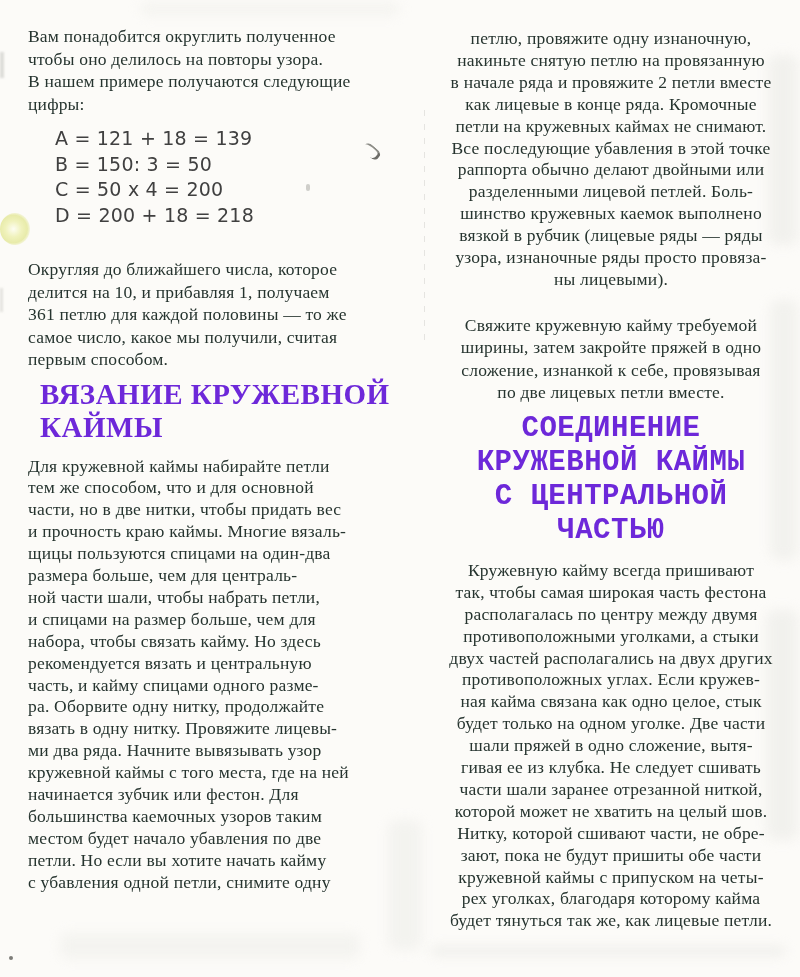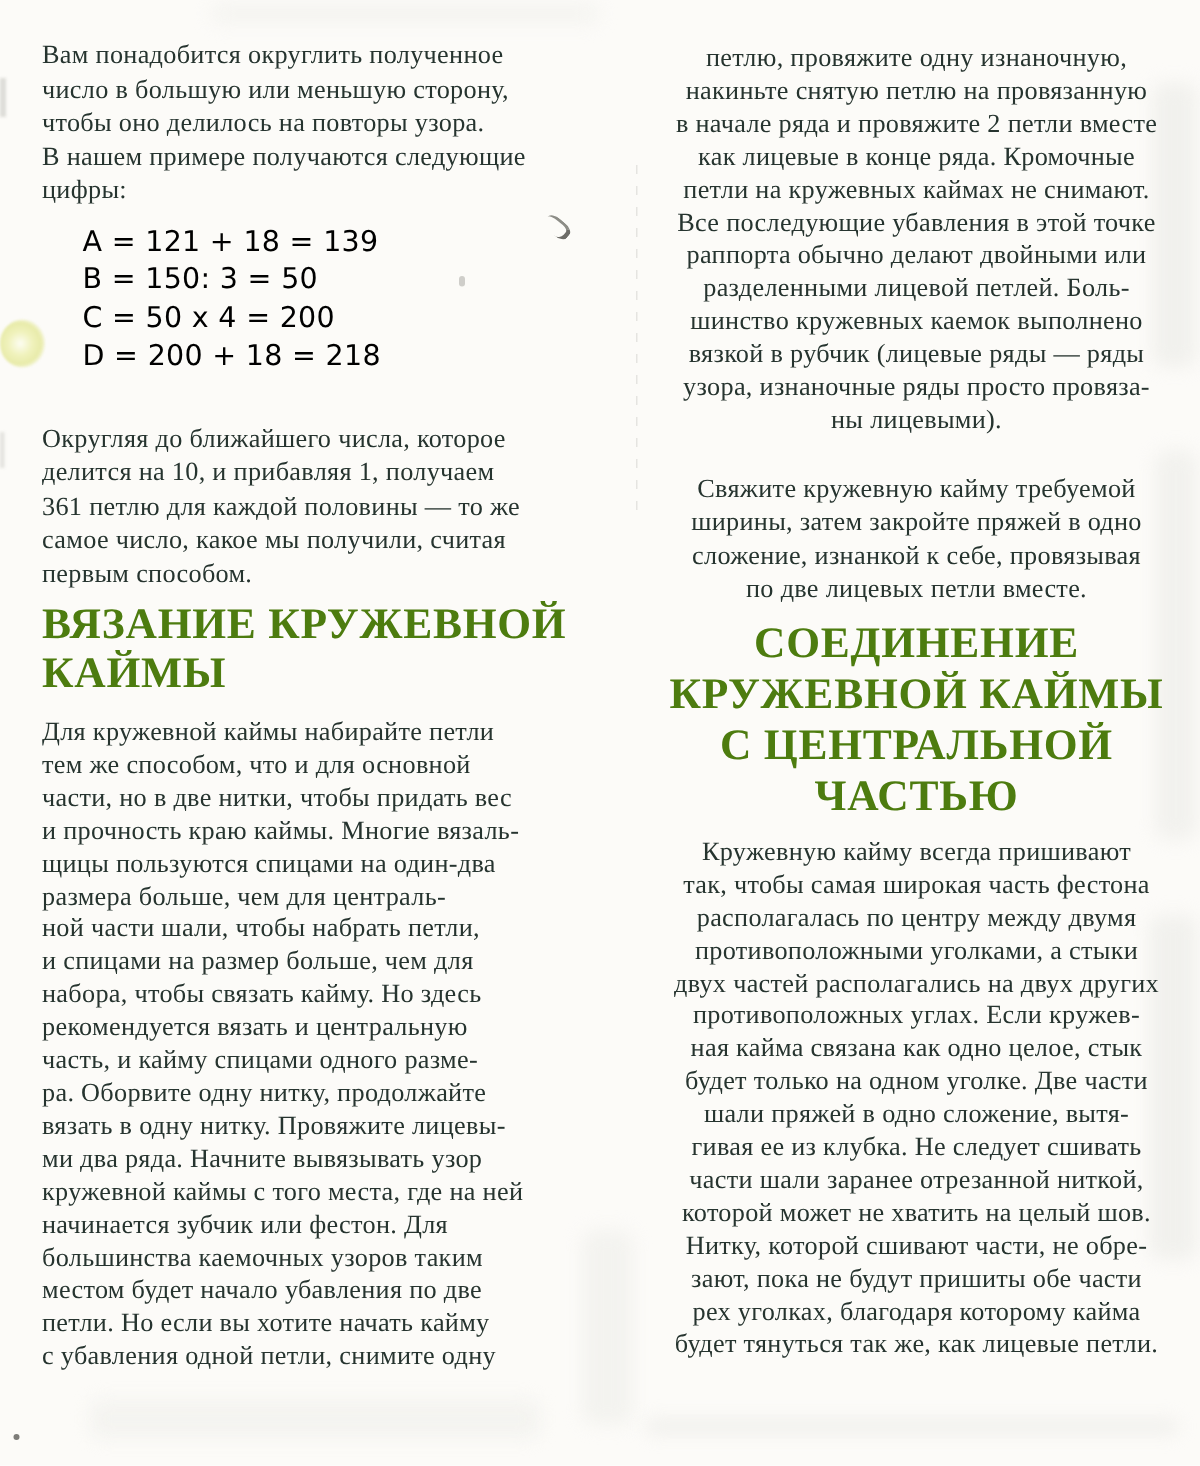--- a/index.html
+++ b/index.html
@@ -18,48 +18,48 @@
   .col { position: absolute; top: 0; }
   .col-left  { left: 28px;  width: 372px; }
   .col-right { left: 428px; width: 366px; text-align: center; }
 
   .para { color: #26342f; font-size: 17.5px; line-height: 22.5px; letter-spacing: 0.2px; }
   .para .ln { white-space: nowrap; }
   .para-long { line-height: 21.9px; }
 
   .formulas {
     font-family: "DejaVu Sans", sans-serif;
-    color: #000000;
+    color: #404040;
     font-size: 19px; line-height: 25.5px;
     padding-left: 27px; letter-spacing: 0.2px;
   }
   .formulas .ln { white-space: nowrap; }
 
   .heading {
     font-family: "Liberation Serif", serif;
     font-weight: bold;
-    color: #4d7c0f;
+    color: #6d28d9;
     font-size: 29px;
     letter-spacing: 0.5px;
-    margin: 0;
+    margin: 12px;
   }
   .heading .ln { white-space: nowrap; }
   .h-left  { line-height: 33px; }
   .h-right { line-height: 34px; }
 
   
   .lp1 { margin-top: 25px; }
   .lformulas { margin-top: 11px; }
   .lp2 { margin-top: 30px; }
   .lh1 { margin-top: 7px; }
   .lp3 { margin-top: 11px; }
 
   .rp1 { margin-top: 28px; }
   .rp2 { margin-top: 23px; }
-  .rh1 { margin-top: 8px; }
+  .rh1 { margin-top: 8px; font-family: Liberation Mono, monospace; }
   .rp3 { margin-top: 9px; }
 
   
   .artifact { position: absolute; pointer-events: none; }
   .smudge {
     left: 0px; top: 213px; width: 30px; height: 32px;
     border-radius: 50%;
     background: radial-gradient(circle at 45% 50%, #fdfdf2 0%, #f0f2bc 35%, #e8ebaa 60%, rgba(240,242,200,0) 78%);
     filter: blur(0.6px);
   }
@@ -105,21 +105,20 @@
   <div class="artifact blotch b2"></div>
   <div class="artifact blotch b3"></div>
   <div class="artifact blotch b4"></div>
   <div class="artifact blotch b5"></div>
   <div class="artifact blotch b6"></div>
   <div class="artifact blotch b7"></div>
 
   <div class="col col-left">
     <div class="para lp1">
         <div class="ln">Вам понадобится округлить полученное</div>
-        <div class="ln">число в большую или меньшую сторону,</div>
         <div class="ln">чтобы оно делилось на повторы узора.</div>
         <div class="ln">В нашем примере получаются следующие</div>
         <div class="ln">цифры:</div>
       </div>
     <div class="formulas lformulas">
         <div class="ln">A = 121 + 18 = 139</div>
         <div class="ln">B = 150: 3 = 50</div>
         <div class="ln">C = 50 x 4 = 200</div>
         <div class="ln">D = 200 + 18 = 218</div>
       </div>
@@ -193,18 +192,19 @@
         <div class="ln">двух частей располагались на двух других</div>
         <div class="ln">противоположных углах. Если кружев-</div>
         <div class="ln">ная кайма связана как одно целое, стык</div>
         <div class="ln">будет только на одном уголке. Две части</div>
         <div class="ln">шали пряжей в одно сложение, вытя-</div>
         <div class="ln">гивая ее из клубка. Не следует сшивать</div>
         <div class="ln">части шали заранее отрезанной ниткой,</div>
         <div class="ln">которой может не хватить на целый шов.</div>
         <div class="ln">Нитку, которой сшивают части, не обре-</div>
         <div class="ln">зают, пока не будут пришиты обе части</div>
+        <div class="ln">кружевной каймы с припуском на четы-</div>
         <div class="ln">рех уголках, благодаря которому кайма</div>
         <div class="ln">будет тянуться так же, как лицевые петли.</div>
       </div>
   </div>
 
 </div>
 
 </body></html>

